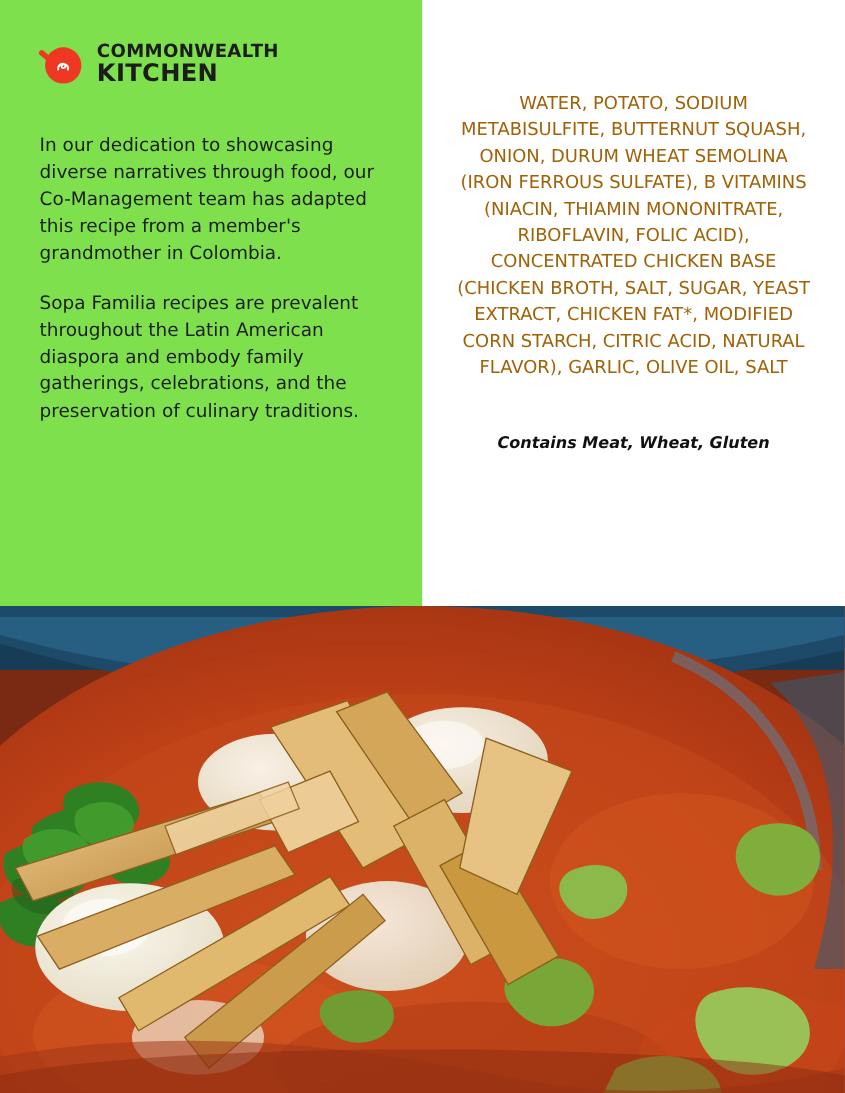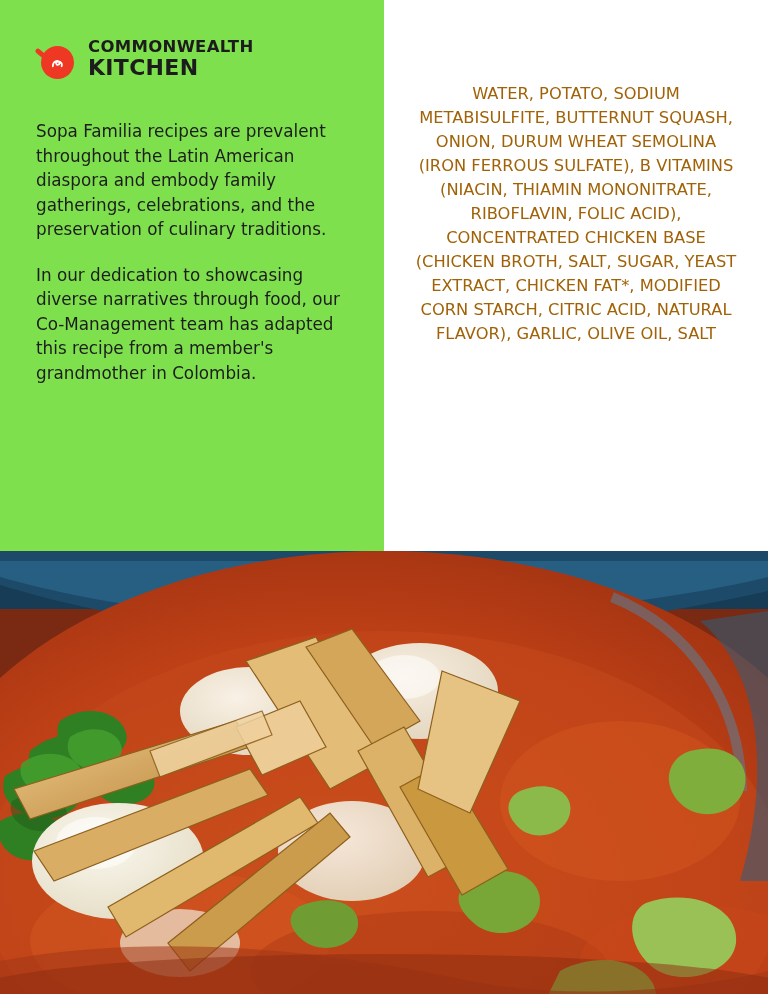--- a/index.html
+++ b/index.html
@@ -33,21 +33,21 @@
     position: relative;
     width: 384px;
     height: 551px;
     background: #7ee04c;
     box-sizing: border-box;
     padding: 30px 36px 0 36px;
   }
 
   .logo-row {
     display: flex;
-    align-items: flex-end;
+    align-items: center;
     margin-top: 4px;
     margin-left: 2px;
   }
   .logo-mark {
     position: relative;
     width: 38px;
     height: 38px;
     flex: 0 0 38px;
     margin-right: 12px;
     margin-top: 3px;
@@ -177,28 +177,29 @@
         </div>
         <div class="logo-text">
           <div class="logo-line1">
             <b>COMMON</b><b>WEALTH</b>
           </div>
           <div class="logo-line2">KITCHEN</div>
         </div>
       </div>
 
       <div class="blurb">
+        <p>In our dedication to showcasing diverse narratives through food, our Co-Management team has adapted this recipe from a member's grandmother in Colombia.</p>
         <p>Sopa Familia recipes are prevalent throughout the Latin American diaspora and embody family gatherings, celebrations, and the preservation of culinary traditions.</p>
-        <p>In our dedication to showcasing diverse narratives through food, our Co-Management team has adapted this recipe from a member's grandmother in Colombia.</p>
       </div>
 
     </div>
 
     <div class="right-panel">
       <div class="ingredients-body">WATER, POTATO, SODIUM METABISULFITE, BUTTERNUT SQUASH, ONION, DURUM WHEAT SEMOLINA (IRON FERROUS SULFATE), B VITAMINS (NIACIN, THIAMIN MONONITRATE, RIBOFLAVIN, FOLIC ACID), CONCENTRATED CHICKEN BASE (CHICKEN BROTH, SALT, SUGAR, YEAST EXTRACT, CHICKEN FAT*, MODIFIED CORN STARCH, CITRIC ACID, NATURAL FLAVOR), GARLIC, OLIVE OIL, SALT</div>
+      <div class="contains-line">Contains  Meat, Wheat, Gluten</div>
     </div>
 
   </div>
 
   <div class="photo">
     <svg viewBox="0 0 768 443" preserveAspectRatio="none" aria-hidden="true">
       <defs>
         <radialGradient id="brothGrad" cx="45%" cy="55%" r="75%">
           <stop offset="0%" stop-color="#d4551f"></stop>
           <stop offset="55%" stop-color="#bc3f16"></stop>

